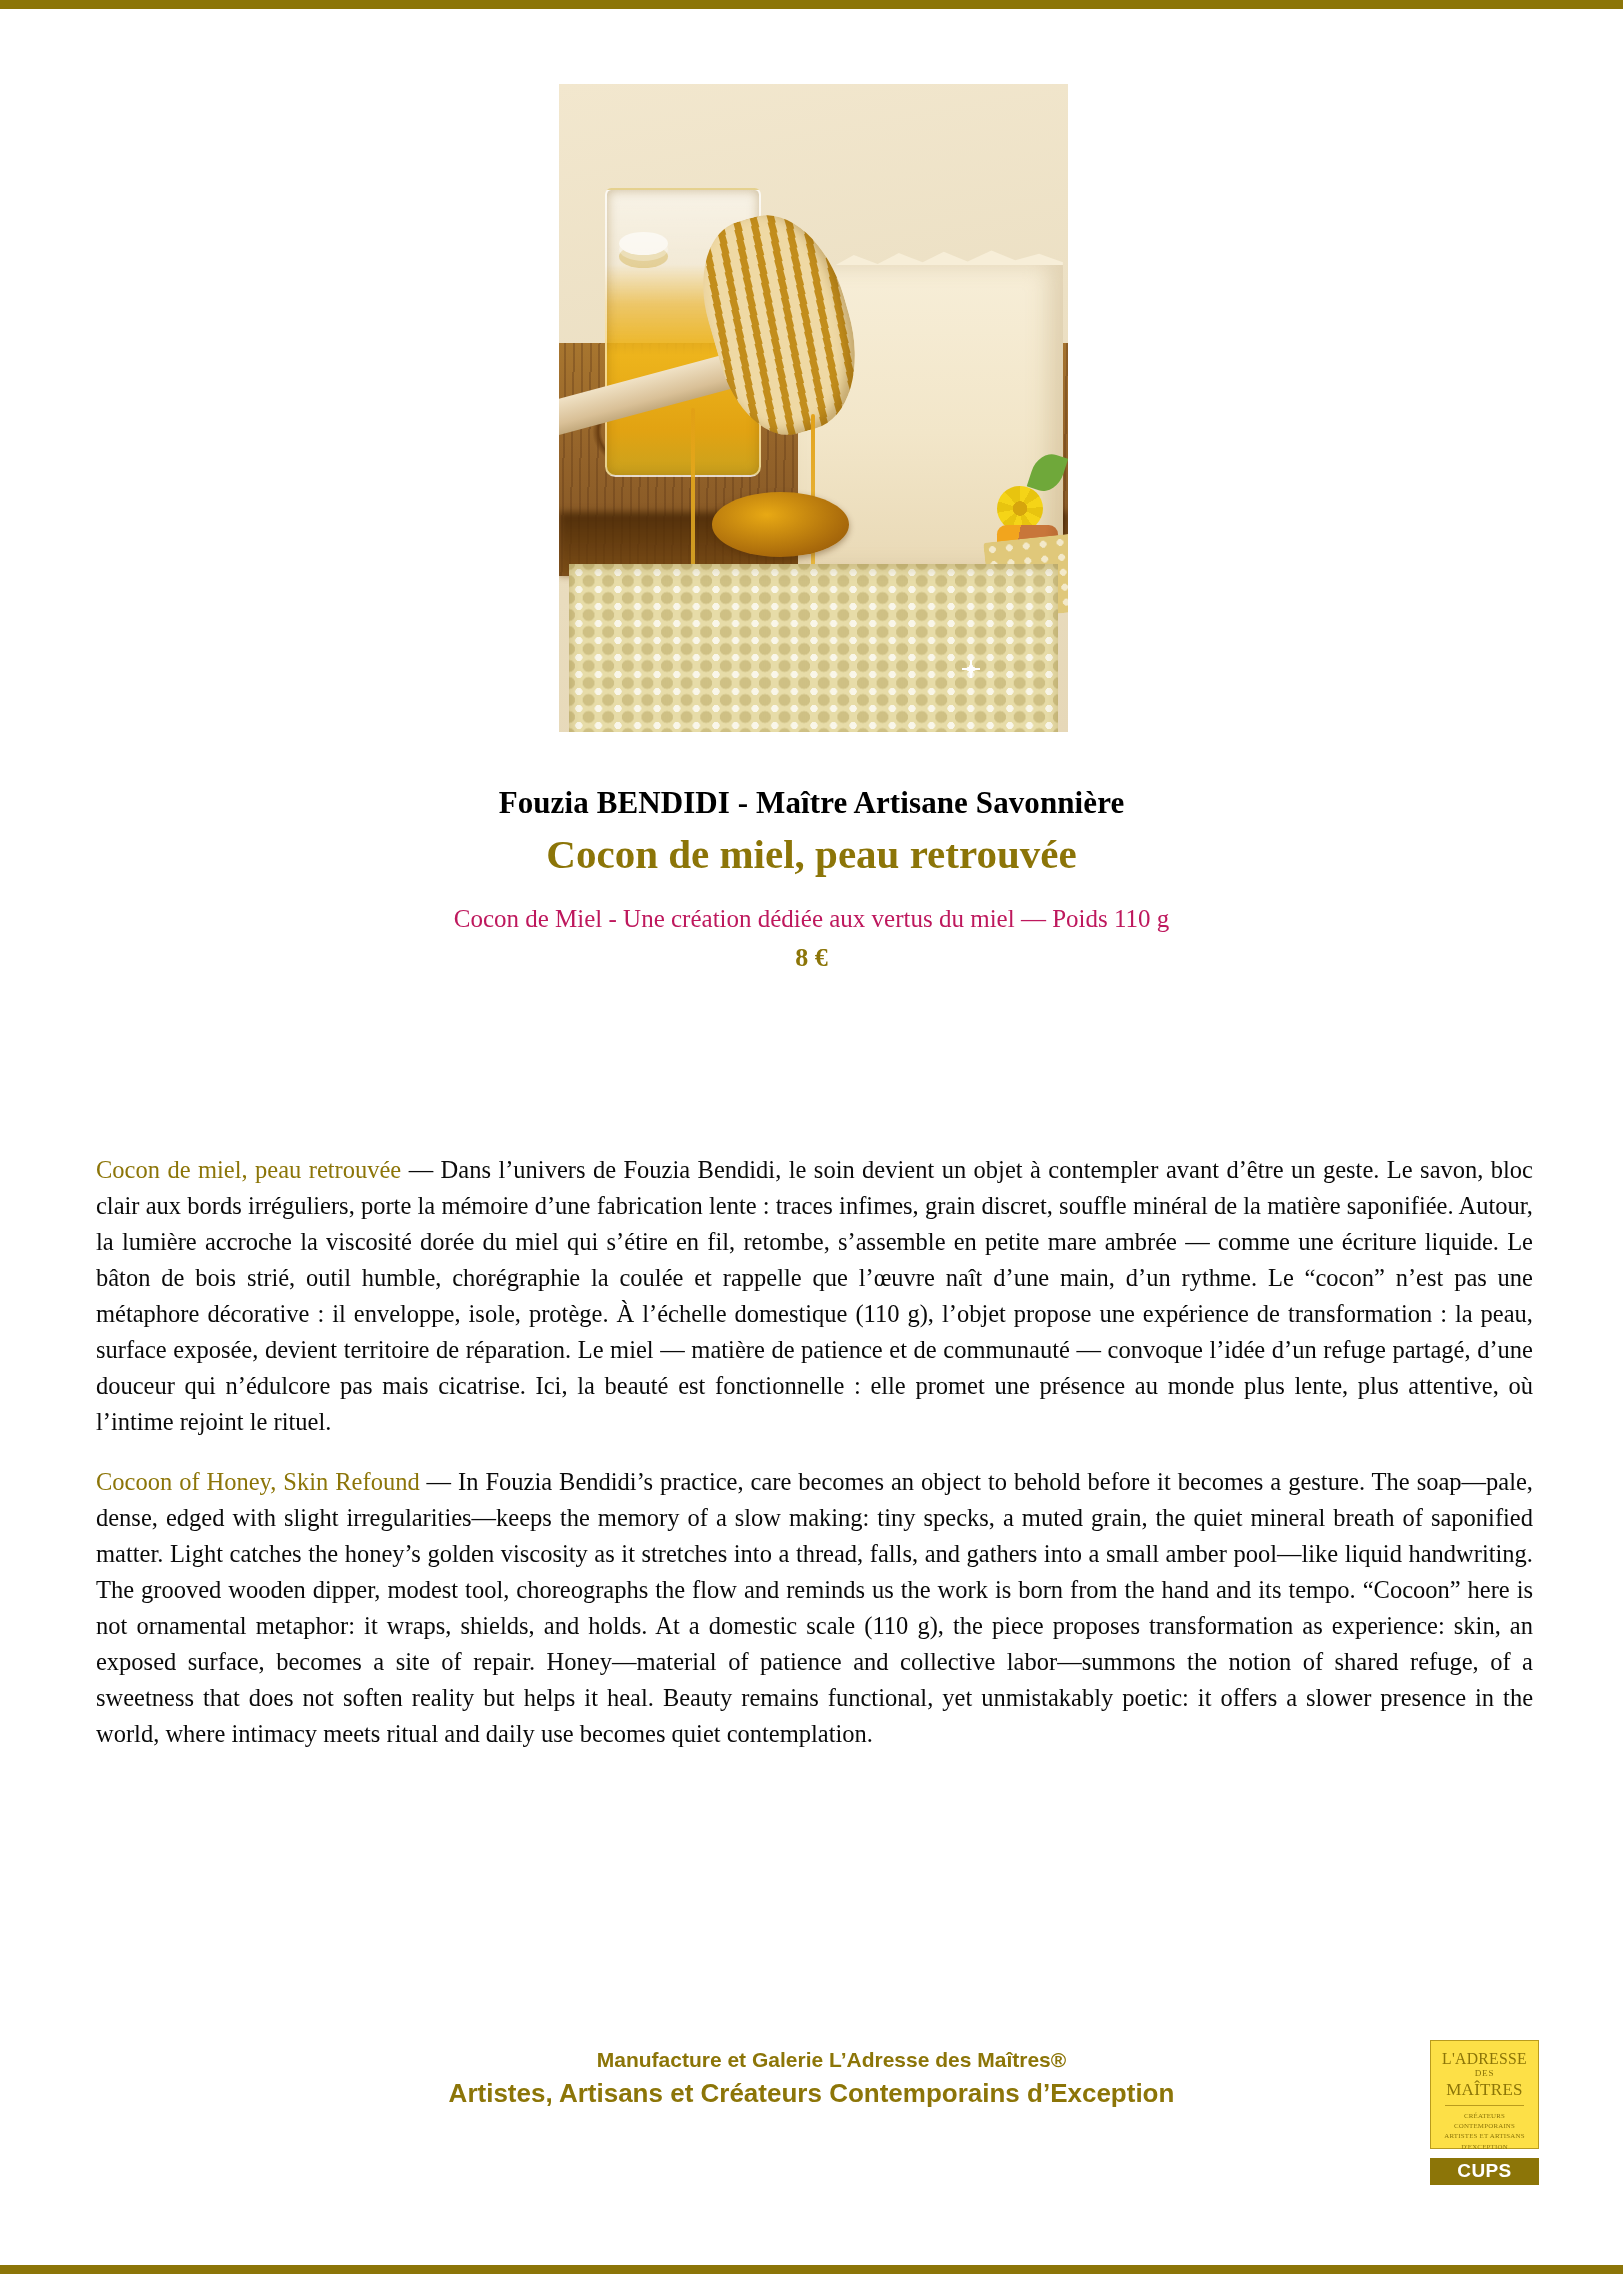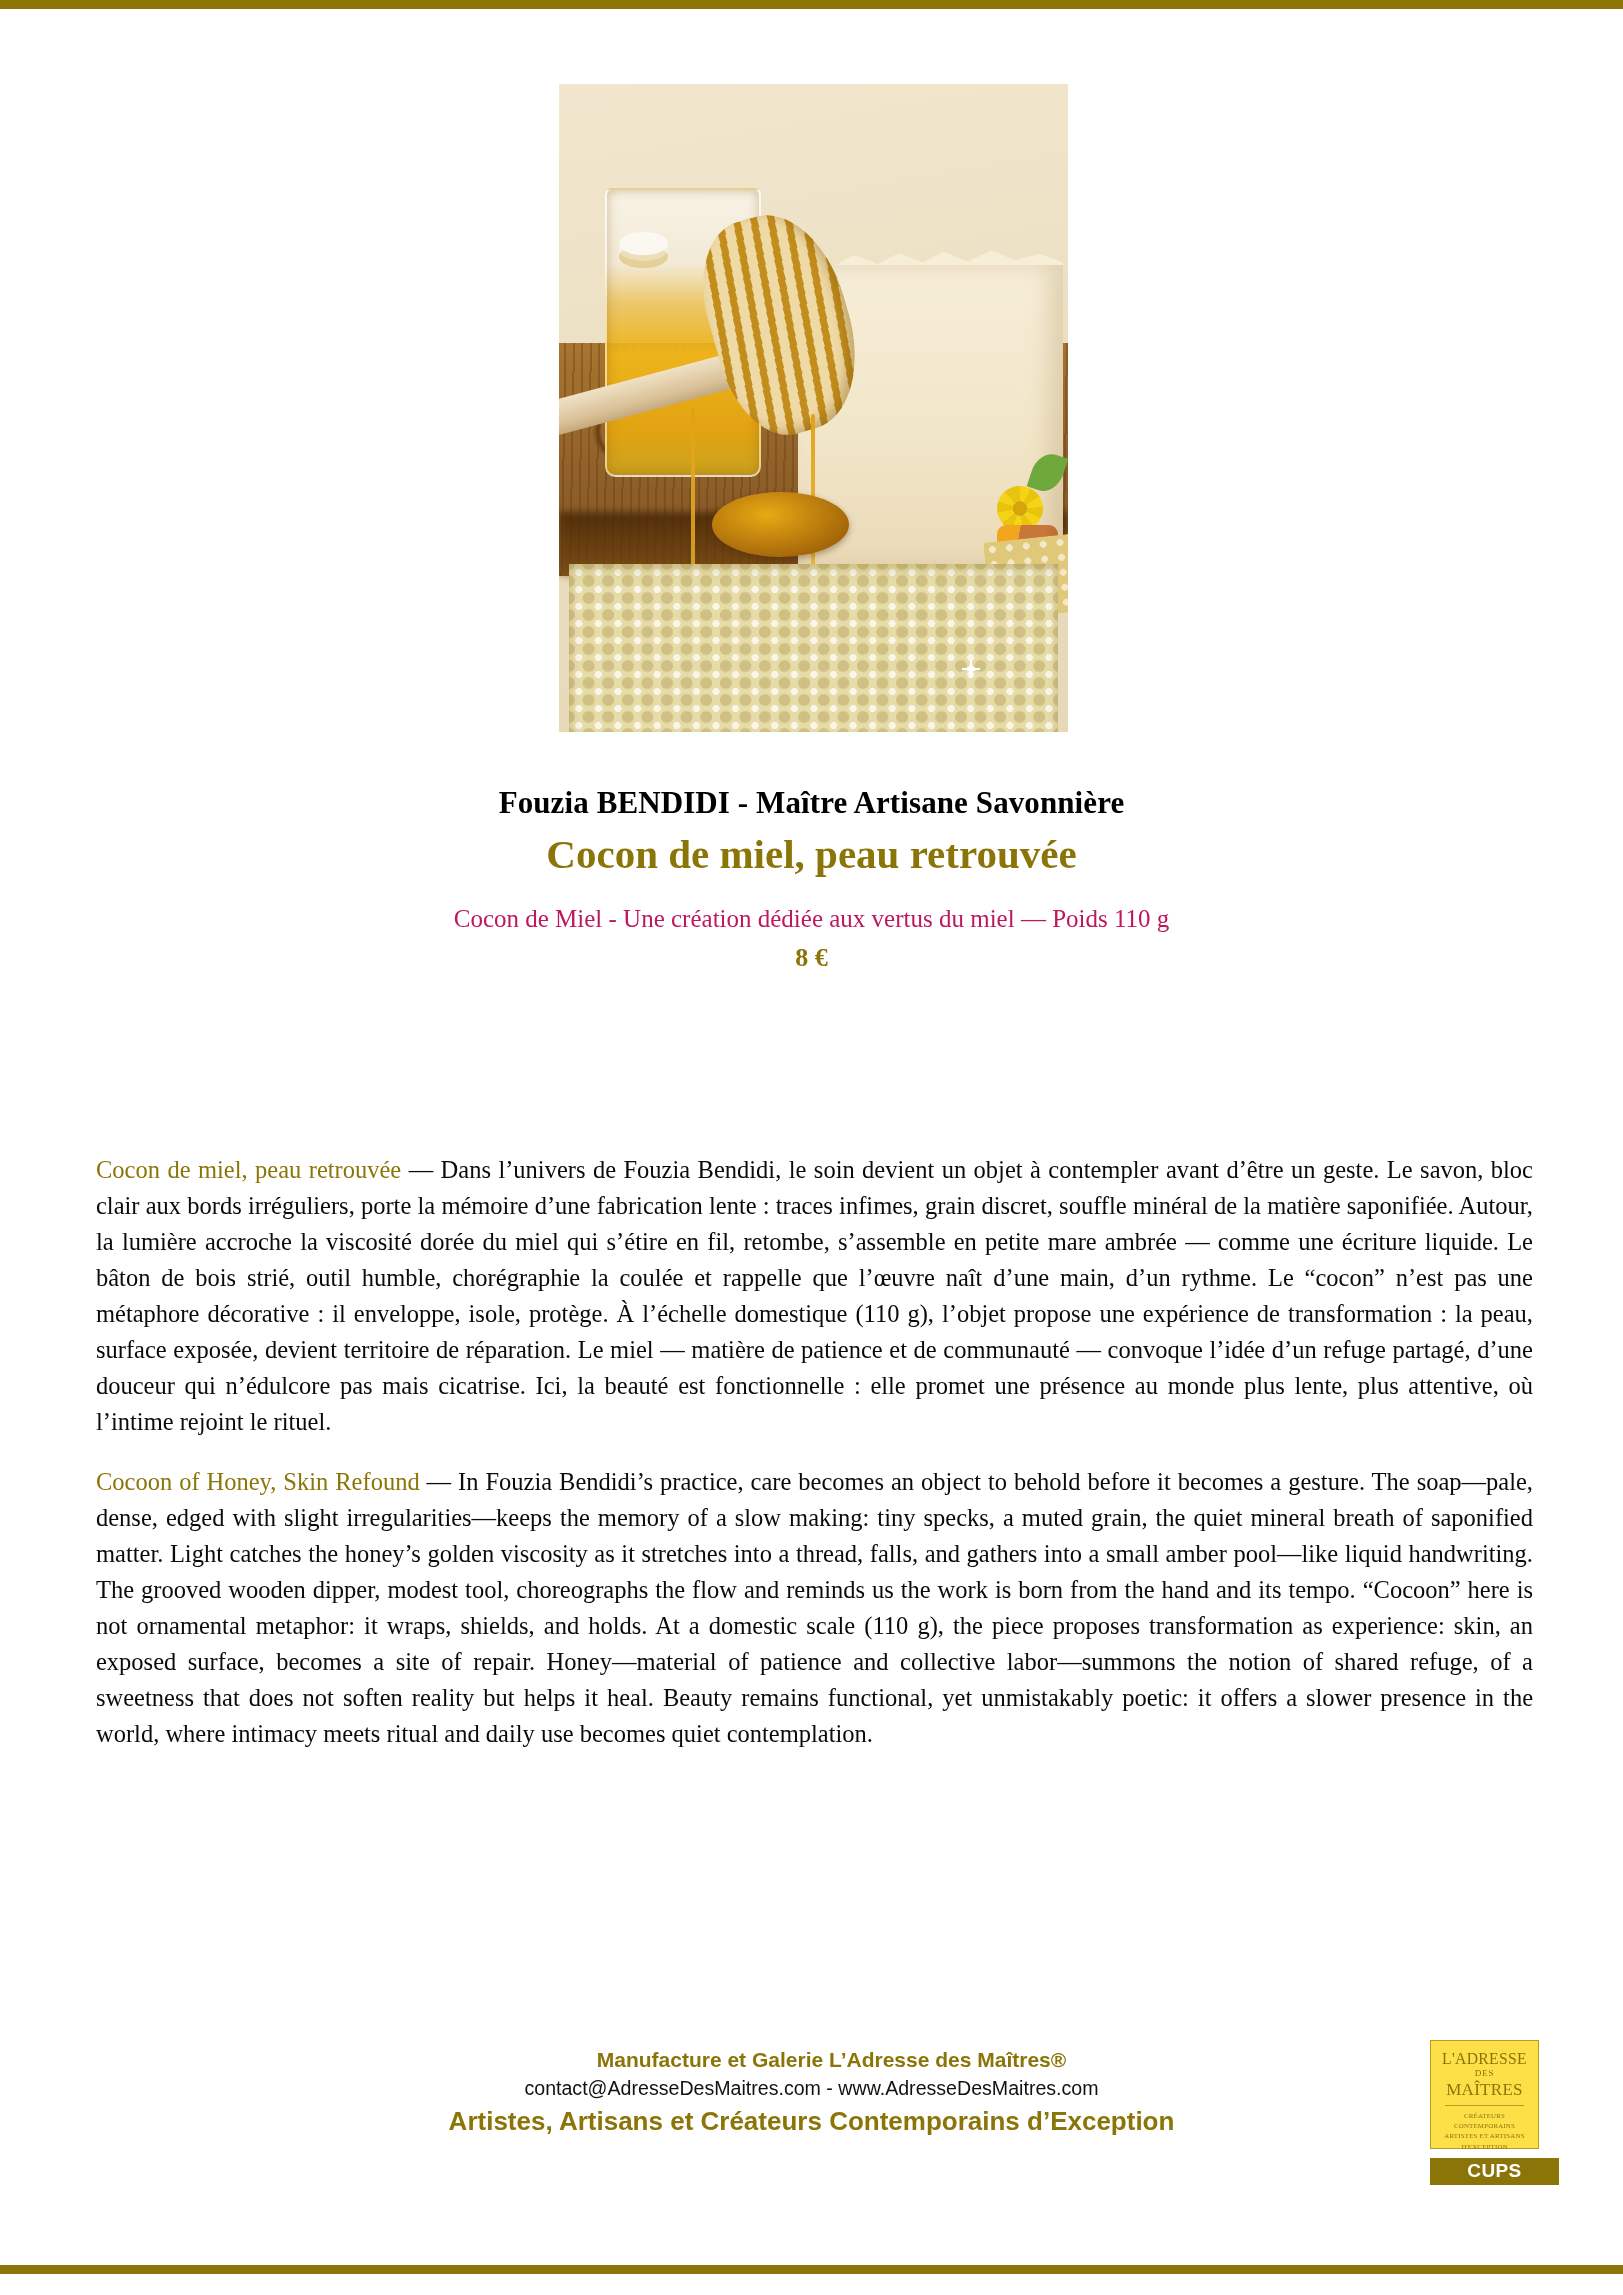--- a/index.html
+++ b/index.html
@@ -384,21 +384,21 @@
     margin: 5.9px auto 4.6px auto;
   }
   .logo-sub {
     font-family: "Liberation Serif", serif;
     font-size: 6.9px;
     letter-spacing: 0.2px;
     line-height: 1.5;
   }
   .cups-badge {
     margin-top: 8.5px;
-    width: 129px;
+    width: 109px;
     height: 27.5px;
     background: #8c7508;
     color: #ffffff;
     font-family: "Liberation Sans", sans-serif;
     font-size: 19px;
     font-weight: bold;
     letter-spacing: 0.4px;
     display: flex;
     align-items: center;
     justify-content: center;
@@ -440,21 +440,20 @@
   <div class="product-price">8 €</div>
 </div>
 
 <div class="body-copy">
   <p class="para"><span class="lead">Cocon de miel, peau retrouvée</span><span> — Dans l’univers de Fouzia Bendidi, le soin devient un objet à contempler avant d’être un geste. Le savon, bloc clair aux bords irréguliers, porte la mémoire d’une fabrication lente : traces infimes, grain discret, souffle minéral de la matière saponifiée. Autour, la lumière accroche la viscosité dorée du miel qui s’étire en fil, retombe, s’assemble en petite mare ambrée — comme une écriture liquide. Le bâton de bois strié, outil humble, chorégraphie la coulée et rappelle que l’œuvre naît d’une main, d’un rythme. Le “cocon” n’est pas une métaphore décorative : il enveloppe, isole, protège. À l’échelle domestique (110 g), l’objet propose une expérience de transformation : la peau, surface exposée, devient territoire de réparation. Le miel — matière de patience et de communauté — convoque l’idée d’un refuge partagé, d’une douceur qui n’édulcore pas mais cicatrise. Ici, la beauté est fonctionnelle : elle promet une présence au monde plus lente, plus attentive, où l’intime rejoint le rituel.</span></p>
   <p class="para"><span class="lead">Cocoon of Honey, Skin Refound</span><span> — In Fouzia Bendidi’s practice, care becomes an object to behold before it becomes a gesture. The soap—pale, dense, edged with slight irregularities—keeps the memory of a slow making: tiny specks, a muted grain, the quiet mineral breath of saponified matter. Light catches the honey’s golden viscosity as it stretches into a thread, falls, and gathers into a small amber pool—like liquid handwriting. The grooved wooden dipper, modest tool, choreographs the flow and reminds us the work is born from the hand and its tempo. “Cocoon” here is not ornamental metaphor: it wraps, shields, and holds. At a domestic scale (110 g), the piece proposes transformation as experience: skin, an exposed surface, becomes a site of repair. Honey—material of patience and collective labor—summons the notion of shared refuge, of a sweetness that does not soften reality but helps it heal. Beauty remains functional, yet unmistakably poetic: it offers a slower presence in the world, where intimacy meets ritual and daily use becomes quiet contemplation.</span></p>
 </div>
 
 <div class="footer">
   <div class="f-line1">Manufacture et Galerie L’Adresse des Maîtres®</div>
-  <div class="f-line2">contact@AdresseDesMaitres.com - www.AdresseDesMaitres.com</div>
   <div class="f-line3">Artistes, Artisans et Créateurs Contemporains d’Exception</div>
 </div>
 
 <div class="logo-wrap">
   <div class="logo-box">
     <div class="logo-l1">L'ADRESSE</div>
     <div class="logo-l2">DES</div>
     <div class="logo-l3">MAÎTRES</div>
     <div class="logo-rule"></div>
     <div class="logo-sub">CRÉATEURS CONTEMPORAINS</div>

